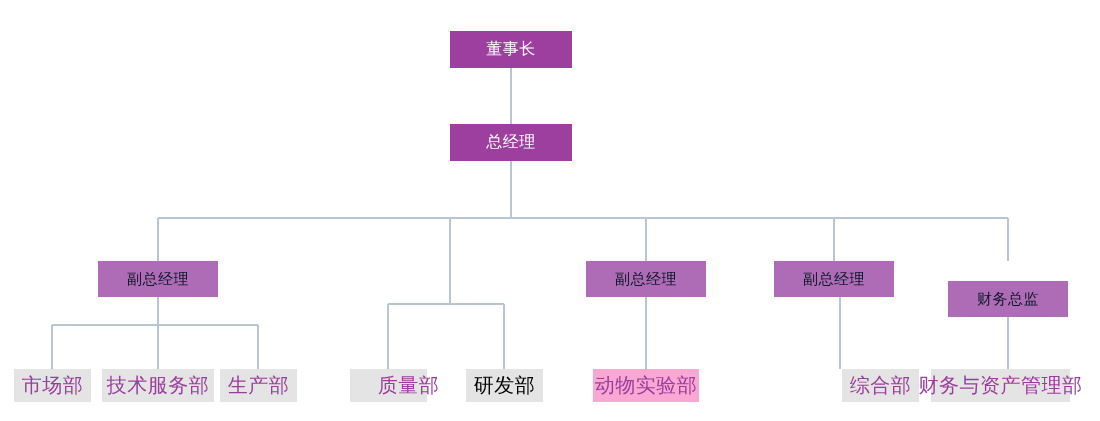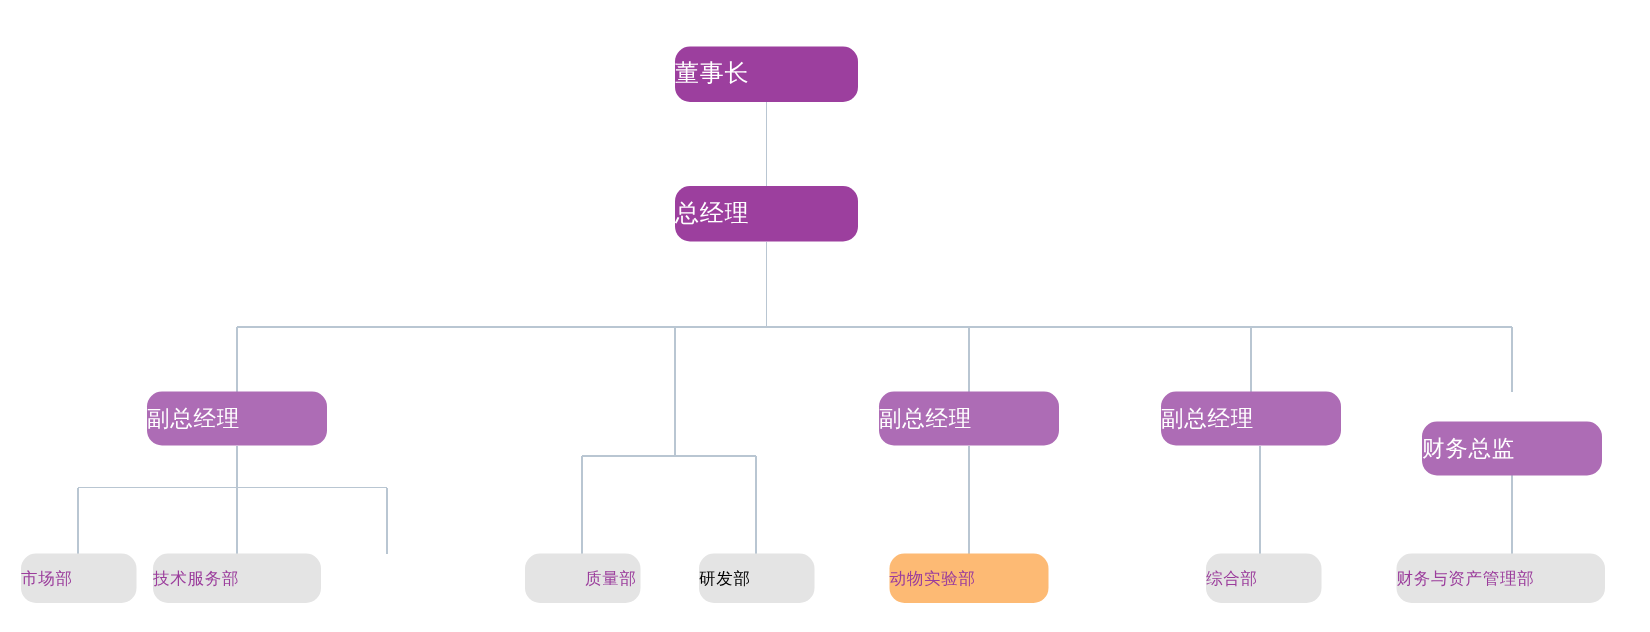--- a/index.html
+++ b/index.html
@@ -20,36 +20,36 @@
     left: 0;
     top: 0;
     width: 1100px;
     height: 421px;
   }
   .node {
     position: absolute;
     box-sizing: border-box;
     display: flex;
     align-items: center;
+    justify-content: center;
     text-align: center;
     white-space: nowrap;
     letter-spacing: 0.5px;
     z-index: 2;
-    border-radius: 10px;
   }
   .node.exec {
     color: #ffffff;
     font-size: 16px;
   }
   .node.vp {
-    color: #ffffff;
+    color: #0f172a;
     font-size: 15px;
   }
   .node.dept {
-    font-size: 11px;
+    font-size: 20px;
     font-family: Liberation Mono, monospace;
   }
 </style>
 </head>
 <body>
 
 <div id="org-canvas">
 
   <svg id="connector-layer" viewBox="0 0 1100 421" xmlns="http://www.w3.org/2000/svg">
     <g stroke="#b9c6d2" stroke-width="1.2" fill="none" shape-rendering="crispEdges">
@@ -109,34 +109,37 @@
   </div>
 
   <div class="node dept" style="left:14px; top:369px; width:77px; height:33px; background:#e4e4e4; color:#9b3d9c;">
     <span>市场部</span>
   </div>
 
   <div class="node dept" style="left:102px; top:369px; width:112px; height:33px; background:#e4e4e4; color:#9b3d9c;">
     <span>技术服务部</span>
   </div>
 
+  <div class="node dept" style="left:220px; top:369px; width:77px; height:33px; background:#e4e4e4; color:#9b3d9c;">
+    <span>生产部</span>
+  </div>
 
   <div class="node dept" style="left:350px; top:369px; width:77px; height:33px; background:#e4e4e4; color:#9b3d9c;padding-left:40px;">
     <span>质量部</span>
   </div>
 
   <div class="node dept" style="left:466px; top:369px; width:77px; height:33px; background:#e4e4e4; color:#000000;">
     <span>研发部</span>
   </div>
 
-  <div class="node dept" style="left:593px; top:369px; width:106px; height:33px; background:#fdba74; color:#9b3d9c;">
+  <div class="node dept" style="left:593px; top:369px; width:106px; height:33px; background:#f9a8d4; color:#9b3d9c;">
     <span>动物实验部</span>
   </div>
 
-  <div class="node dept" style="left:804px; top:369px; width:77px; height:33px; background:#e4e4e4; color:#9b3d9c;">
+  <div class="node dept" style="left:842px; top:369px; width:77px; height:33px; background:#e4e4e4; color:#9b3d9c;">
     <span>综合部</span>
   </div>
 
   <div class="node dept" style="left:931px; top:369px; width:139px; height:33px; background:#e4e4e4; color:#9b3d9c;">
     <span>财务与资产管理部</span>
   </div>
 
 </div>
 
 </body></html>

